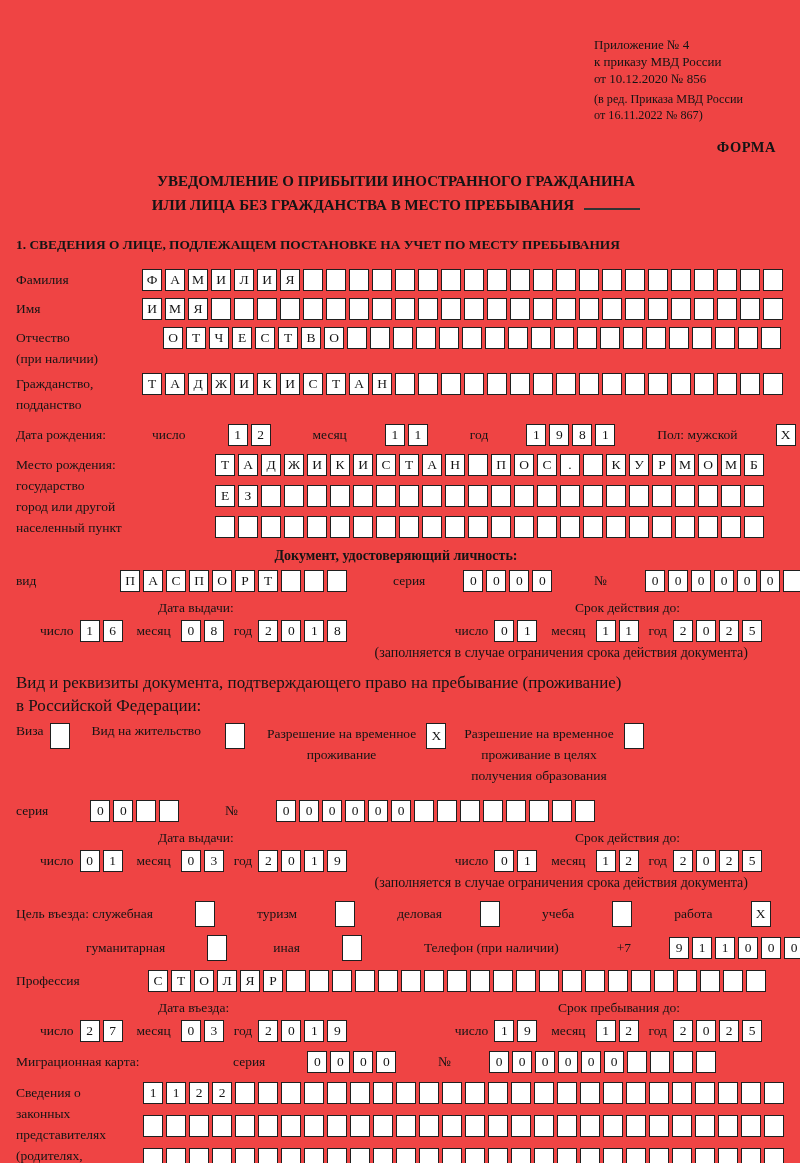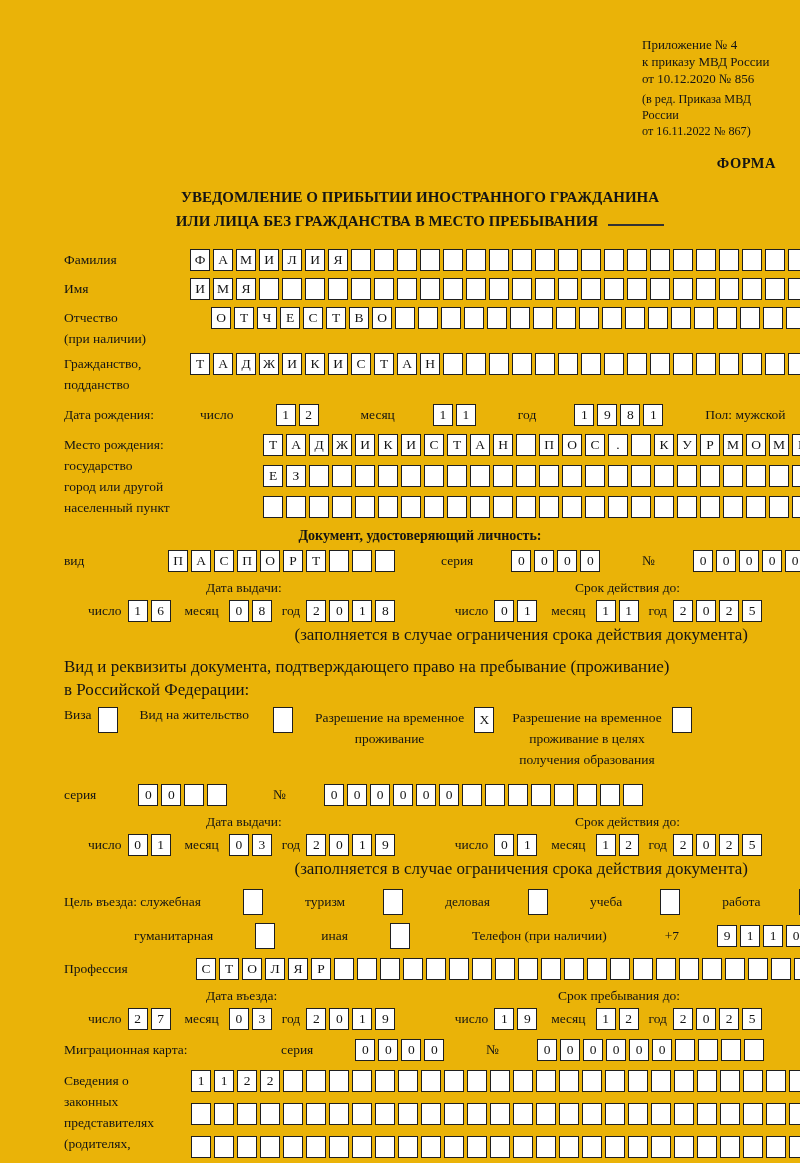--- a/index.html
+++ b/index.html
@@ -1,18 +1,18 @@
 <!DOCTYPE html>
 <html><head>
 <meta charset="utf-8">
 <style>
   html,body { margin:0; padding:0; background:#fff; }
   .page {
     width:800px; height:1163px; box-sizing:border-box;
-    padding:36px 24px 0 64px; background:#eab308;
+    padding:36px 24px 0 16px; background:#ef4444;
     font-family:"Liberation Serif", serif; color:#141414;
     overflow:hidden; position:relative;
   }
   .appendix { margin-left:578px; font-size:13px; line-height:17px; }
   .appendix .edition { font-size:12.2px; line-height:16px; margin-top:4px; }
   .forma { text-align:right; font-weight:bold; font-size:14.5px; margin-top:16px; letter-spacing:.5px; }
   .title { text-align:center; font-weight:bold; font-size:15px; line-height:23px; margin-top:14px; }
   .blank-line { display:inline-block; width:56px; border-bottom:2px solid #333; height:1em; margin-left:10px; vertical-align:baseline; }
   .section1 { font-weight:bold; font-size:13.4px; margin-top:20px; }
 
@@ -28,21 +28,21 @@
   }
   .cb .cell { width:20px; height:26px; }
   .g6 { margin-left:6px; } .g10 { margin-left:10px; } .g14 { margin-left:14px; }
   .w94 { width:94px; } .w115 { width:115px; } .w72 { width:72px; } .w167 { width:167px; flex:none; }
   .center-bold { text-align:center; font-weight:bold; font-size:14px; margin-top:10px; }
   .hdr2 { display:flex; font-size:13.5px; margin-top:8px; }
   .hdr2 .h-left { margin-left:142px; }
   .hdr2 .h-right { margin-left:auto; margin-right:96px; }
   .dtrow { display:flex; align-items:center; margin-top:4px; }
   .dtrow .rgroup { margin-left:auto; margin-right:14px; display:flex; align-items:center; }
-  .note { text-align:right; font-size:17px; margin-top:3px; margin-right:28px; }
+  .note { text-align:right; font-size:14px; margin-top:3px; margin-right:28px; }
   .para { font-size:17px; margin-top:10px; line-height:23px; }
   .cbrow { display:flex; align-items:flex-start; margin-top:6px; }
   .cbitem { display:flex; align-items:flex-start; }
   .stack { text-align:center; font-size:13.5px; line-height:21px; }
   .rowgap { display:flex; flex-direction:column; gap:9px; }
   .rep-rows { display:flex; flex-direction:column; gap:11px; }
 </style>
 </head>
 <body>
 
@@ -58,20 +58,21 @@
     </div>
   </div>
 
   <div class="forma">ФОРМА</div>
 
   <div class="title">
     <div>УВЕДОМЛЕНИЕ О ПРИБЫТИИ ИНОСТРАННОГО ГРАЖДАНИНА</div>
     <div><span>ИЛИ ЛИЦА БЕЗ ГРАЖДАНСТВА В МЕСТО ПРЕБЫВАНИЯ</span><span class="blank-line"></span></div>
   </div>
 
+  <div class="section1">1. СВЕДЕНИЯ О ЛИЦЕ, ПОДЛЕЖАЩЕМ ПОСТАНОВКЕ НА УЧЕТ ПО МЕСТУ ПРЕБЫВАНИЯ</div>
 
   <div class="frow" style="margin-top:16px;">
     <span class="lbl w94">Фамилия</span>
     <span class="cells">
         <span class="cell">Ф</span>
         <span class="cell">А</span>
         <span class="cell">М</span>
         <span class="cell">И</span>
         <span class="cell">Л</span>
         <span class="cell">И</span>

